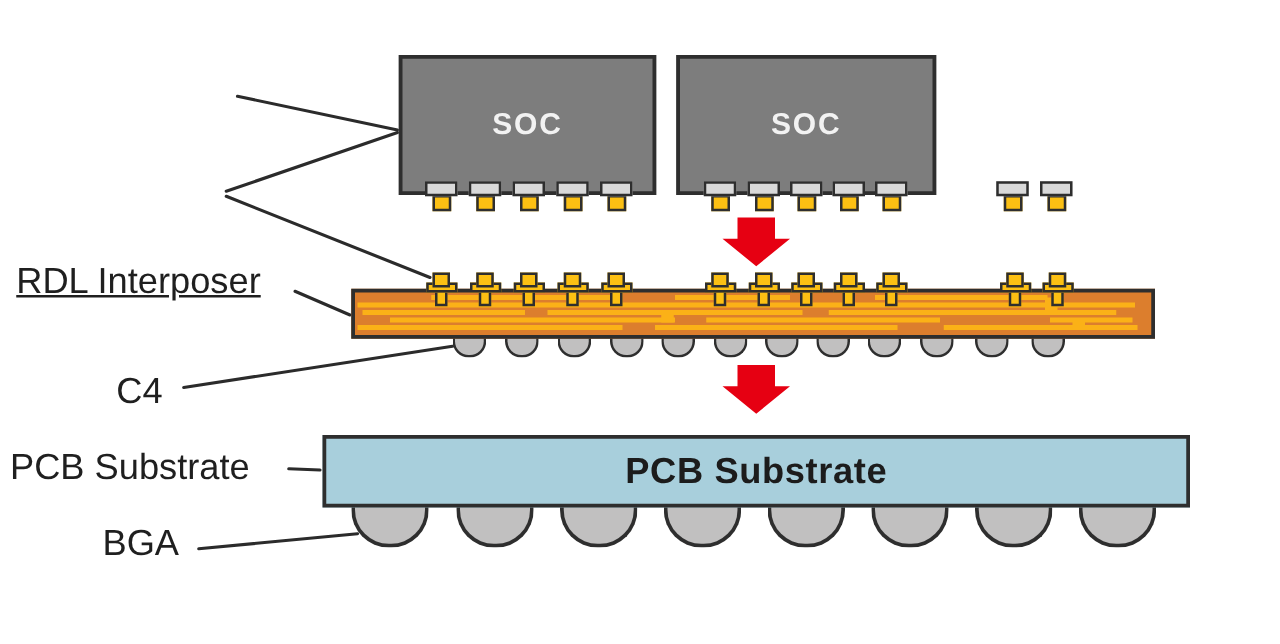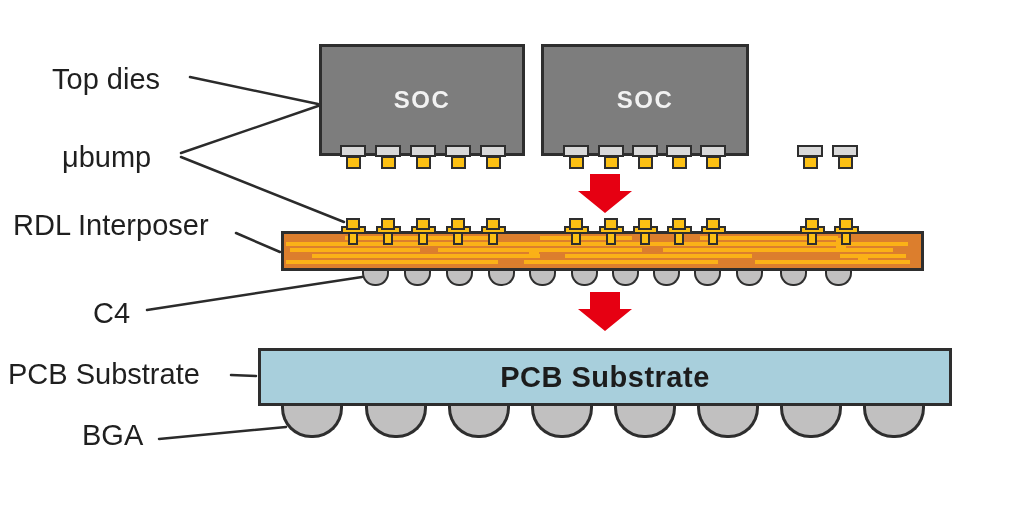--- a/index.html
+++ b/index.html
@@ -46,23 +46,21 @@
       <line x1="181" y1="153" x2="318" y2="106" stroke="#2b2b2b" stroke-width="2.5" stroke-linecap="round"></line>
       <line x1="181" y1="157" x2="344" y2="222" stroke="#2b2b2b" stroke-width="2.5" stroke-linecap="round"></line>
       <line x1="236" y1="233" x2="280" y2="252" stroke="#2b2b2b" stroke-width="2.5" stroke-linecap="round"></line>
       <line x1="147" y1="310" x2="362" y2="277" stroke="#2b2b2b" stroke-width="2.5" stroke-linecap="round"></line>
       <line x1="231" y1="375" x2="256" y2="376" stroke="#2b2b2b" stroke-width="2.5" stroke-linecap="round"></line>
       <line x1="159" y1="439" x2="286" y2="427" stroke="#2b2b2b" stroke-width="2.5" stroke-linecap="round"></line>
       <polygon points="590,174 620,174 620,191 632,191 605,213 578,191 590,191" fill="#e60012"></polygon>
       <polygon points="590,292 620,292 620,309 632,309 605,331 578,309 590,309" fill="#e60012"></polygon>
     </svg>
 
-  <div class="lbl" style="left: 52px; top: 62px;">Top dies</div>
-  <div class="lbl" style="left: 62px; top: 140px;">μbump</div>
-  <div class="lbl" style="left: 13px; top: 208px;">RDL Interposer</div>
+  <div class="lbl" style="left: 13px; top: 208px; text-decoration: underline;">RDL Interposer</div>
   <div class="lbl" style="left: 93px; top: 296px;">C4</div>
   <div class="lbl" style="left: 8px; top: 357px;">PCB Substrate</div>
   <div class="lbl" style="left: 82px; top: 418px;">BGA</div>
 
   <div class="die" style="left: 319px; top: 44px; width: 206px; height: 112px;">
     <span class="die-label">SOC</span>
   </div>
   <div class="die" style="left: 541px; top: 44px; width: 208px; height: 112px;">
     <span class="die-label">SOC</span>
   </div>

